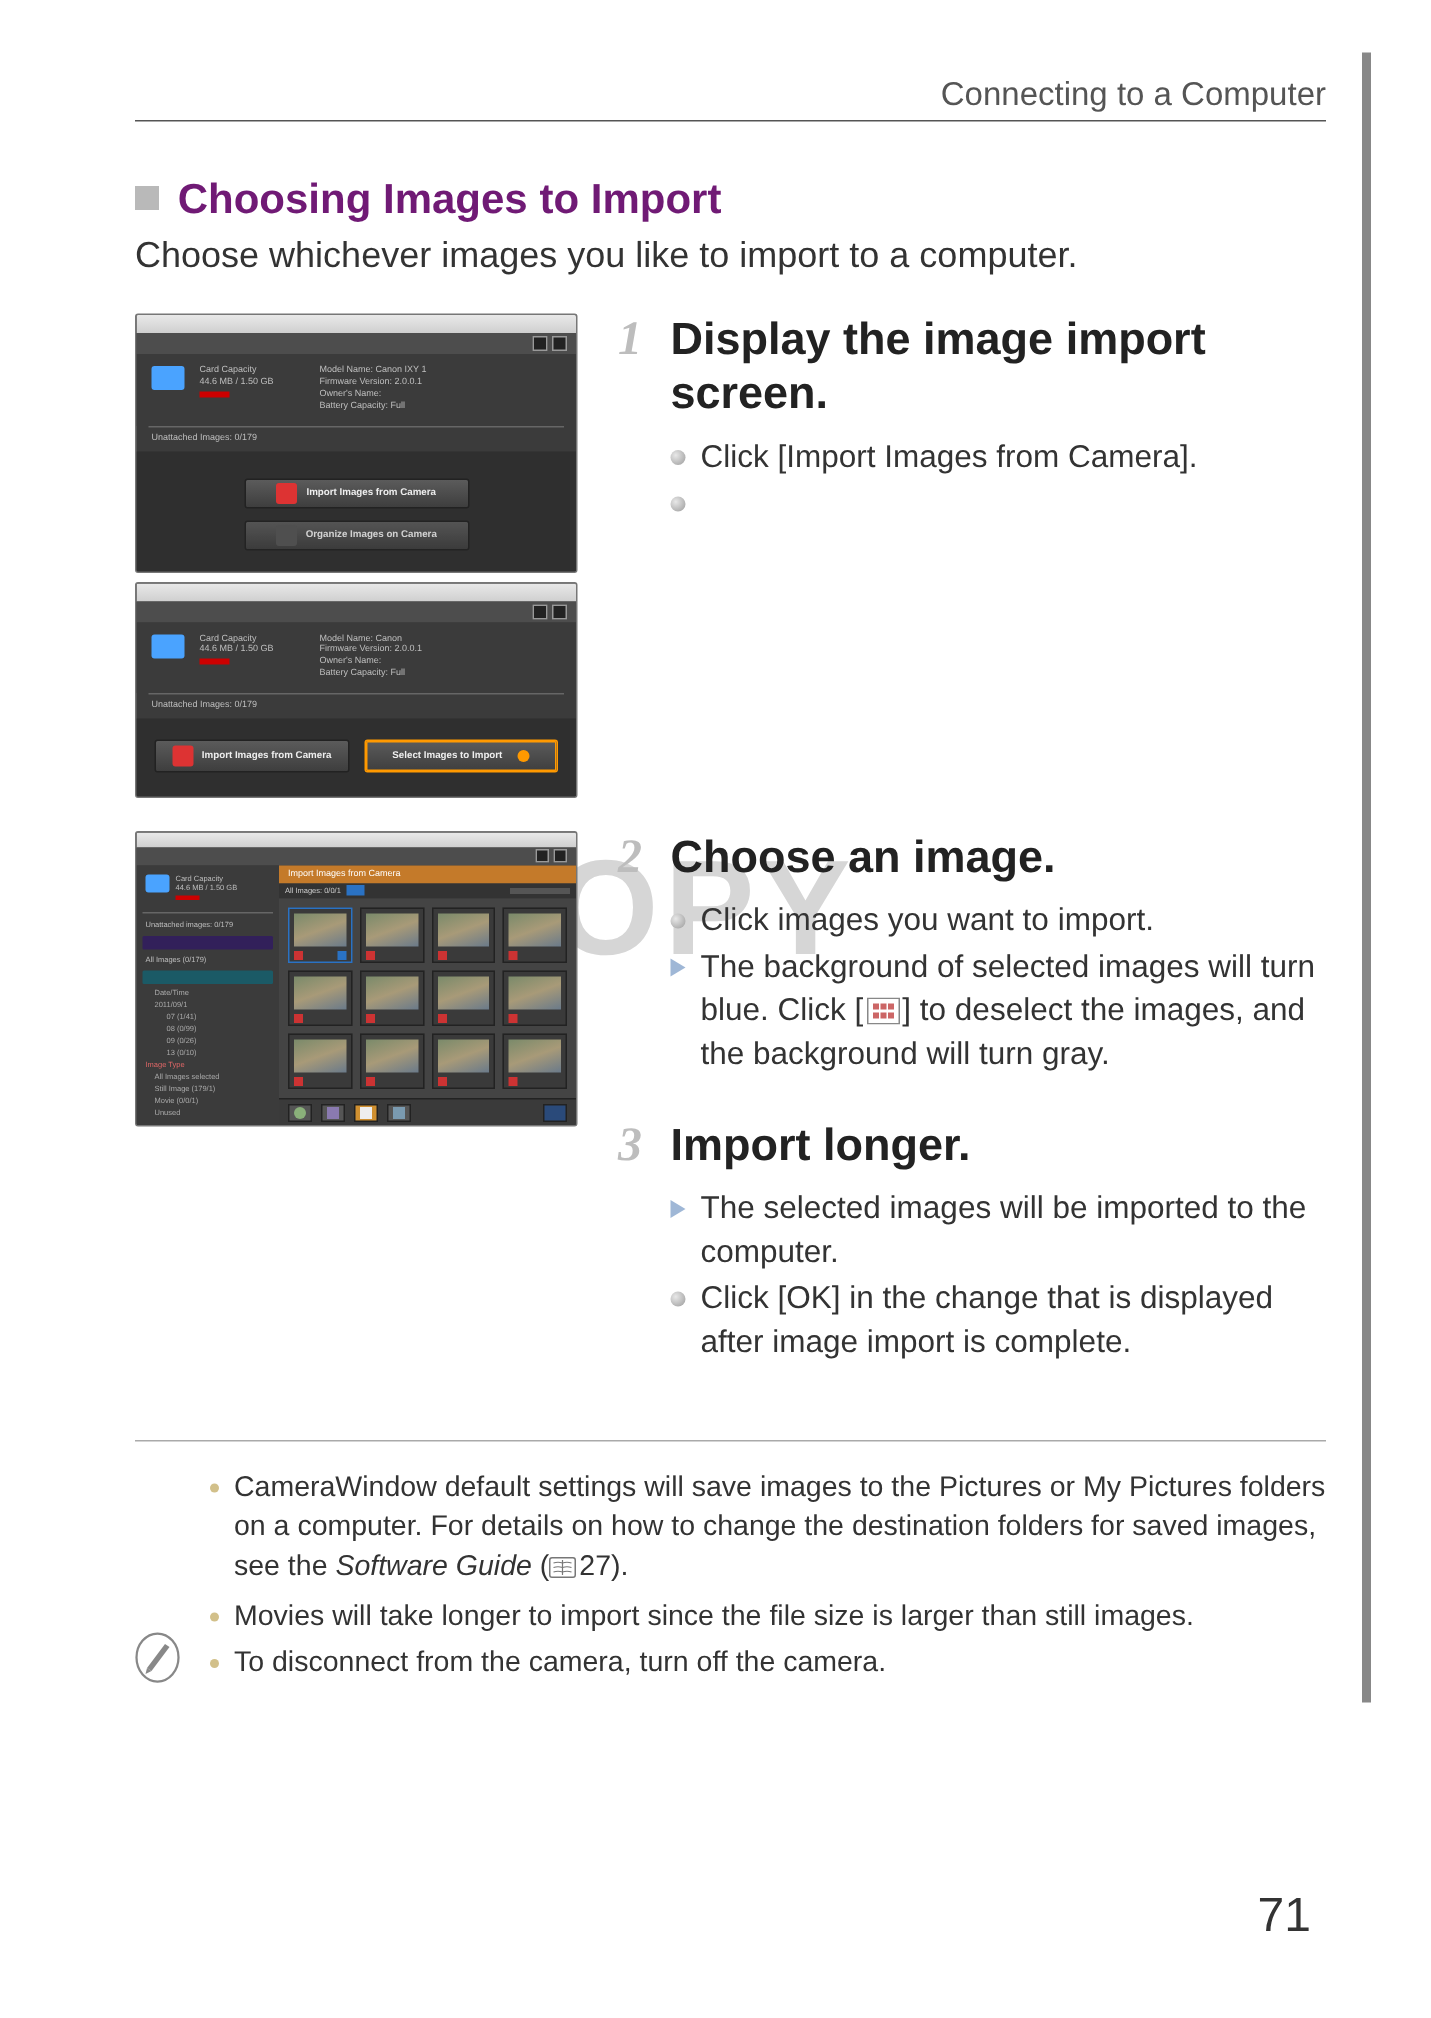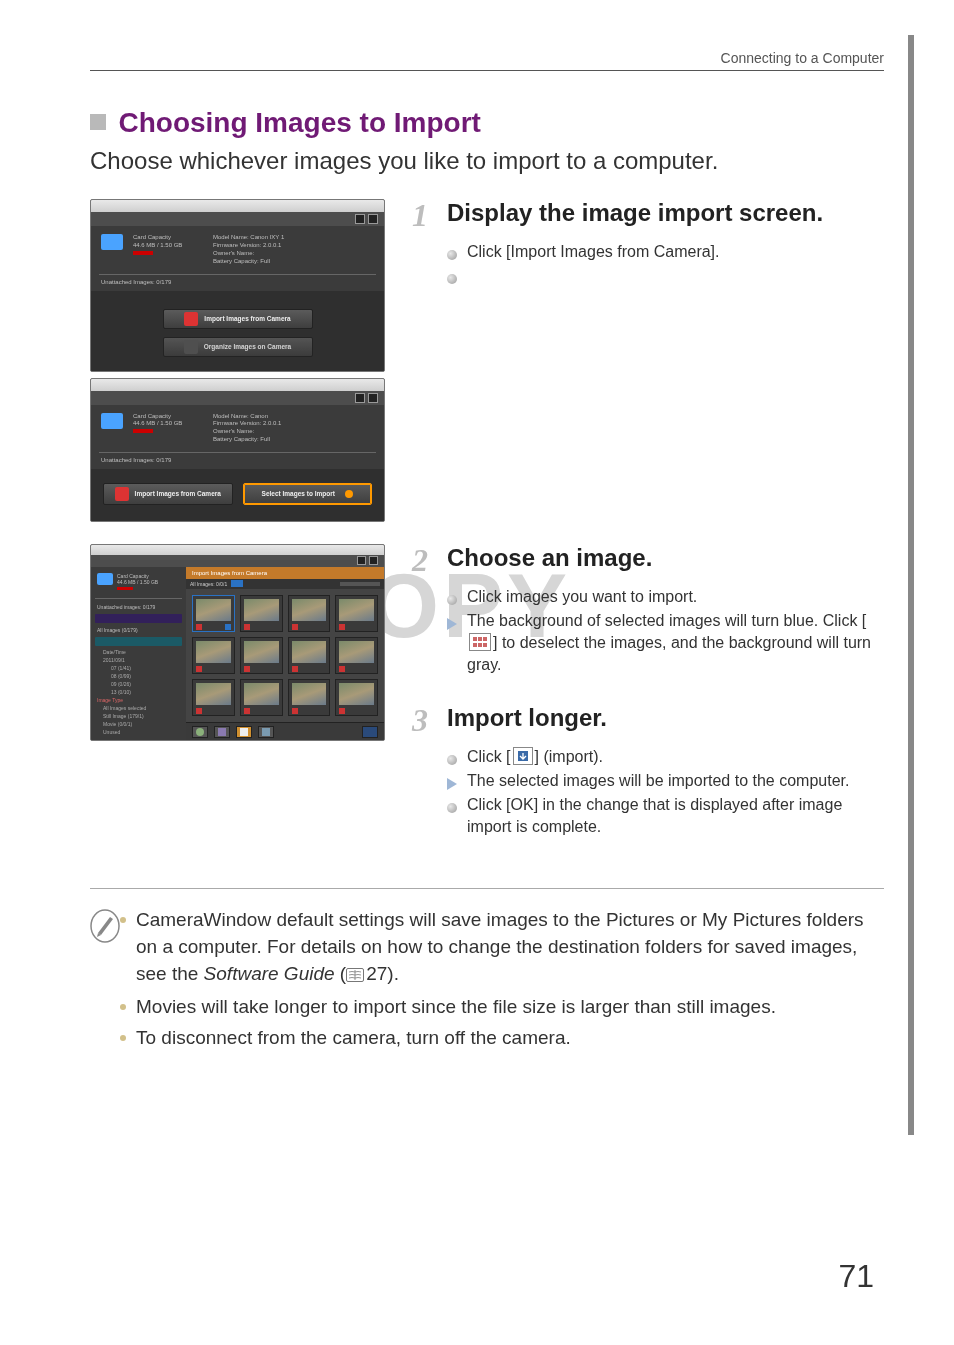--- a/index.html
+++ b/index.html
@@ -1,19 +1,19 @@
 <!DOCTYPE html>
 <html><head>
 <meta charset="utf-8">
 <style>
   * { box-sizing: border-box; margin: 0; padding: 0; }
   html, body { width: 954px; height: 1345px; background: #fff; font-family: Arial, Helvetica, sans-serif; color: #333; }
   .page { position: relative; width: 954px; height: 1345px; padding: 50px 70px 50px 90px; }
   .right-rule { position: absolute; top: 35px; right: 40px; width: 6px; height: 1100px; background: #888; }
-  .header-line { text-align: right; font-size: 14px; color: #555; margin-bottom: 4px; }
+  .header-line { text-align: right; font-size: 22px; color: #555; margin-bottom: 4px; }
   .hr-thin { border: none; border-top: 1px solid #555; margin-bottom: 36px; }
   .sq { display: inline-block; width: 16px; height: 16px; background: #b9b9b9; margin-right: 8px; vertical-align: baseline; position: relative; top: -2px;}
   h2.section-title { font-size: 28px; font-weight: bold; color: #701a75; display: inline; }
   .intro { font-size: 24px; color: #333; margin-top: 6px; margin-bottom: 22px; line-height: 1.35; }
   .row { display: flex; gap: 22px; margin-bottom: 22px; }
   .thumb { flex: 0 0 295px; }
   .thumb .stack { display: flex; flex-direction: column; gap: 6px; }
   .mock-window { width: 295px; border: 1px solid #777; background: #3b3b3b; border-radius: 2px; overflow: hidden; }
   .mock-window .tb { height: 12px; background: linear-gradient(#e9e9e9,#cfcfcf); }
   .mock-window .bar { height: 14px; background: #4d4d4d; display: flex; justify-content: flex-end; align-items: center; padding-right: 6px; gap: 3px;}
@@ -72,30 +72,30 @@
   .bottom-tools .tbtn { width: 16px; height: 12px; background: #555; border: 1px solid #222; display: flex; align-items: center; justify-content: center;}
   .bottom-tools .tbtn.active { background: #d09030;}
   .bottom-tools .tbtn .g { width: 8px; height: 8px; background: #888;}
   .bottom-tools .spacer { flex: 1;}
   .bottom-tools .last { width: 16px; height: 12px; background: #2a4a7a; border: 1px solid #222;}
   
   .steps { flex: 1; }
   .step { margin-bottom: 28px; }
   .step-head { display: flex; gap: 14px; margin-bottom: 10px;}
   .step-num { font-family: Georgia, 'Times New Roman', serif; font-style: italic; font-size: 32px; font-weight: bold; color: #bdbdbd; line-height: 1; width: 26px; flex: 0 0 26px; text-align: center;}
-  .step-title { font-size: 24px; font-weight: bold; color: #222; line-height: 1.2;}
+  .step-title { font-size: 30px; font-weight: bold; color: #222; line-height: 1.2;}
   .bullet-list { padding-left: 40px; }
-  .bline { display: flex; gap: 10px; font-size: 16px; line-height: 1.38; color: #333; margin-bottom: 2px;}
+  .bline { display: flex; gap: 10px; font-size: 21px; line-height: 1.38; color: #333; margin-bottom: 2px;}
   .bullet-dot { width: 10px; height: 10px; border-radius: 50%; background: radial-gradient(circle at 35% 35%, #e8e8e8, #9a9a9a); flex: 0 0 10px; margin-top: 9px;}
   .arrow-tri { width: 0; height: 0; border-top: 6px solid transparent; border-bottom: 6px solid transparent; border-left: 10px solid #9fb7d6; flex: 0 0 10px; margin-top: 8px;}
   .inline-icon { display: inline-block; vertical-align: -3px; padding: 0 2px;}
   .inline-icon svg { display: block;}
   .copy-wm { position: absolute; left: 300px; top: 555px; font-size: 90px; font-weight: bold; color: #d6d6d6; letter-spacing: 4px; pointer-events: none; user-select: none; z-index: 0;}
   .hr-sep { border: none; border-top: 1px solid #aaa; margin: 18px 0 18px 0;}
-  .notes { display: flex; }
+  .notes { display: flex; gap: 20px; align-items: flex-end;}
   .pencil { flex: 0 0 30px; margin-top: 2px;}
   .note-body { flex: 1;}
   .nrow { display: flex; gap: 10px; font-size: 19px; color: #333; line-height: 1.42; margin-bottom: 4px;}
   .nbul { width: 6px; height: 6px; border-radius: 50%; background: #d2c08a; flex: 0 0 6px; margin-top: 10px;}
   .book-icon { display: inline-block; vertical-align: -2px; margin-right: 2px;}
   .page-num { position: absolute; bottom: 50px; right: 80px; font-size: 32px; color: #333;}
   .z1 { position: relative; z-index: 1;}
 </style>
 </head>
 <body>
@@ -354,30 +354,20 @@
         </div>
       </div>
 
       <div class="step">
         <div class="step-head">
           <div class="step-num">3</div>
           <div class="step-title">Import longer.</div>
         </div>
         <div class="bullet-list">
           <div class="bline">
-              <div class="bullet-dot"></div>
-            <div>
-              <span>Click [</span><span class="inline-icon"><svg width="20" height="18">
-                    <rect x="0.5" y="0.5" width="19" height="17" fill="#fff" stroke="#888"></rect>
-                    <rect x="5" y="4" width="10" height="10" fill="#3a6aa8"></rect>
-                    <path d="M10 6 L10 11 M7 9 L10 12 L13 9" stroke="#fff" stroke-width="1.3" fill="none"></path>
-                  </svg></span><span>] (import).</span>
-            </div>
-          </div>
-          <div class="bline">
               <div class="arrow-tri"></div>
               <div>The selected images will be imported to the computer.</div>
             </div>
           <div class="bline">
               <div class="bullet-dot"></div>
               <div>Click [OK] in the change that is displayed after image import is complete.</div>
             </div>
         </div>
       </div>
     </div>

